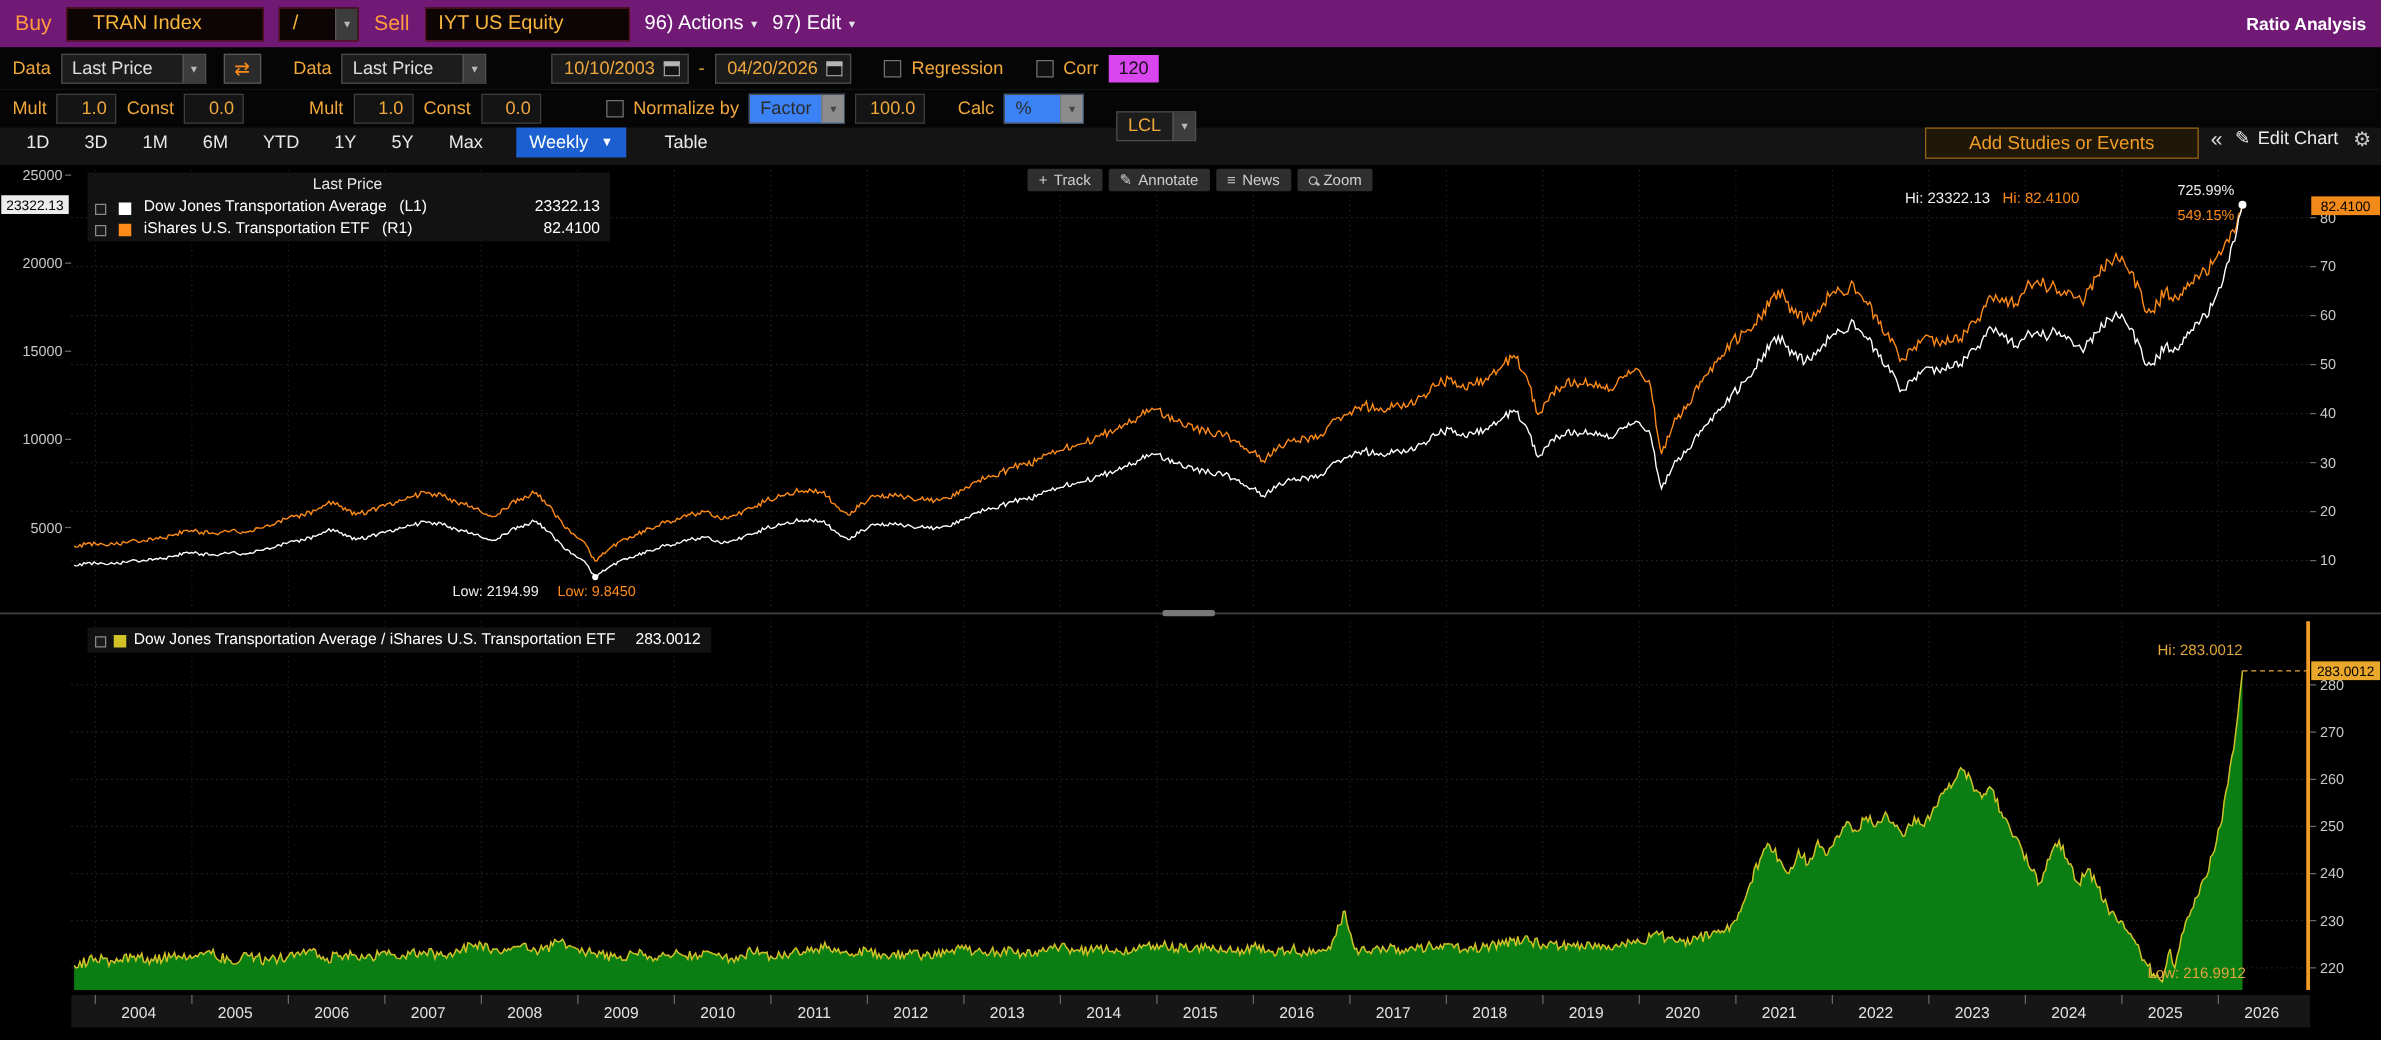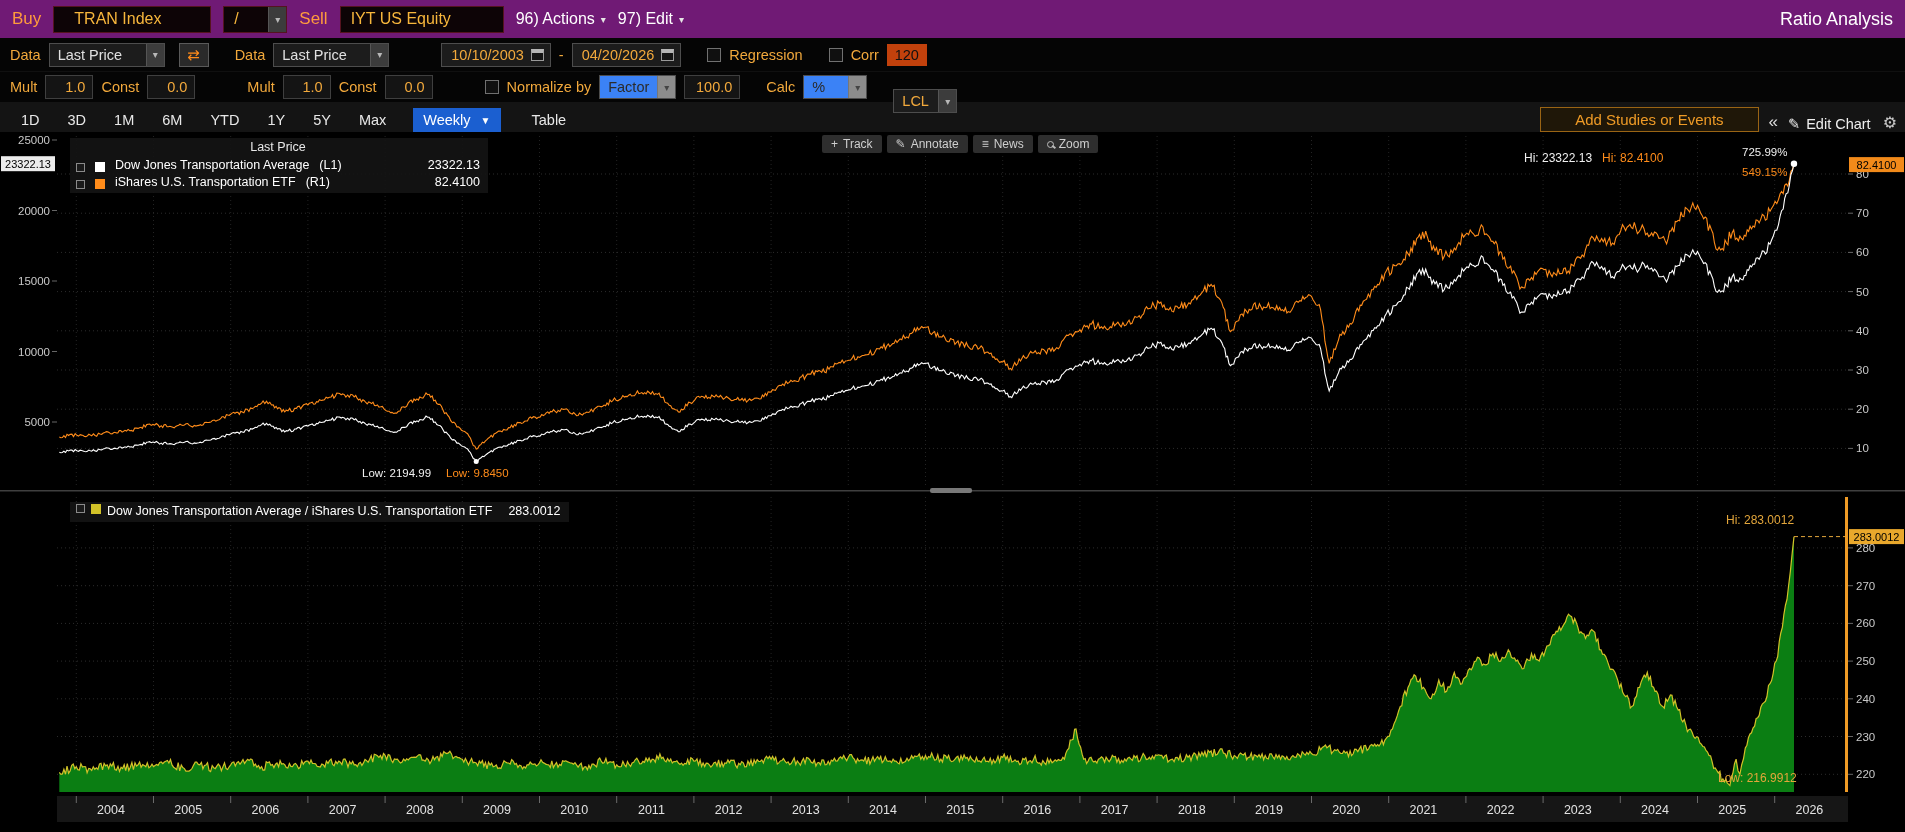--- a/index.html
+++ b/index.html
@@ -14,21 +14,21 @@
             font-size: 16px; height: 27px; display: flex; align-items: center;
             padding: 0 10px; }
   .ticker.buyfield  { width: 158px; padding-left: 20px; }
   .ticker.sellfield { width: 164px; }
   .pair-op { width: 64px; padding: 0 0 0 10px; justify-content: space-between; }
   .dd-btn { width: 18px; height: 100%; background: #3c3c3c; border-left: 1px solid #555;
             color: #b8b8b8; font-size: 10px; display: flex; align-items: center;
             justify-content: center; flex: none; }
   .menu { color: #fff; font-size: 16px; display: flex; align-items: center; gap: 6px; }
   .menu .arr { color: #e6e6e6; font-size: 10px; }
-  .app-title { margin-left: auto; color: #fff; font-size: 18px; font-weight: 400; }
+  .app-title { margin-left: auto; color: #fff; font-size: 14px; font-weight: 700; }
 
   
   .ctlrow { background: #050505; display: flex; align-items: center; gap: 8px;
             padding: 0 10px; font-size: 14.5px; }
   .row2 { height: 34px; border-bottom: 1px solid #101010; }
   .row3 { height: 30px; }
   .lab { color: #f2a93c; }
   .combo { height: 24px; background: #1c1c1c; border: 1px solid #4d4d4d;
            display: flex; align-items: center; color: #e0e0e0; }
   .combo .txt { padding: 0 8px; min-width: 96px; }
@@ -42,26 +42,26 @@
   .datefield { height: 24px; background: #1c1c1c; border: 1px solid #4d4d4d;
                color: #f2a93c; display: flex; align-items: center; gap: 7px;
                padding: 0 6px 0 9px; }
   .cal { width: 13px; height: 12px; border: 1px solid #9a9a9a; border-top: 4px solid #b5b5b5;
          background: #141414; display: inline-block; flex: none; }
   .cb { width: 14px; height: 14px; background: #101010; border: 1px solid #707070;
         display: inline-block; flex: none; }
   .num { height: 24px; background: #141414; border: 1px solid #3f3f3f; color: #f2a93c;
          display: flex; align-items: center; justify-content: flex-end; padding: 0 7px; }
   .num.w48 { width: 48px; } .num.w56 { width: 56px; }
-  .gray-box { height: 22px; width: 40px; background: #c2410c; color: #111;
+  .gray-box { height: 22px; width: 40px; background: #d946ef; color: #111;
               display: flex; align-items: center; justify-content: center; }
   .ml18 { margin-left: 18px; } .ml26 { margin-left: 44px; }
 
   
-  .tabrow { height: 30px; background: #141414; display: flex; align-items: flex-end;
+  .tabrow { height: 30px; background: #141414; display: flex; align-items: flex-start;
             gap: 2px; padding: 0 8px; font-size: 14.5px; color: #e8e8e8; }
   .tab { padding: 4px 13px; }
   .period { background: #1b5fd0; color: #fff; display: flex; align-items: center;
             gap: 10px; padding: 4px 10px; margin-left: 12px; }
   .period .arr { font-size: 10px; }
   .tab.table { margin-left: 16px; }
   .studies { margin-left: auto; border: 1px solid #9a6414; background: #1f1708;
              color: #ef9b26; font-size: 15px; padding: 3px 34px; }
   .collapse { color: #ddd; font-size: 17px; margin: 0 8px; }
   .editchart { color: #eee; display: flex; gap: 6px; align-items: center; }
@@ -72,21 +72,21 @@
   svg { display: block; }
   .legend { position: absolute; background: rgba(20,20,20,.9); padding: 2px 8px 4px 6px;
             font-size: 12.5px; }
   .legend-top { left: 70px; top: 6px; width: 418px; }
   .legend-title { text-align: center; color: #e8e8e8; margin-bottom: 1px; }
   .lrow { display: flex; align-items: flex-end; gap: 10px; height: 17px; }
   .lrow.r1 { color: #fff; } .lrow.r2 { color: #ffffff; }
   .lcb { width: 9px; height: 9px; border: 1px solid #8a8a8a; background: #1a1a1a; flex: none; }
   .swatch { width: 10px; height: 10px; flex: none; }
   .lval { margin-left: auto; }
-  .legend-bottom { left: 70px; top: 370px; display: flex; align-items: flex-start;
+  .legend-bottom { left: 70px; top: 370px; display: flex; align-items: flex-end;
                    gap: 6px; color: #fff; }
   .legend-bottom .lval { margin-left: 10px; }
   .chart-tools { position: absolute; left: 822px; top: 3px; display: flex; gap: 5px; }
   .ctool { background: #2e2e2e; color: #cfcfcf; font-size: 12px; padding: 2px 9px;
            display: flex; align-items: center; gap: 5px; border-radius: 2px; }
   .ctool .ic { color: #cfcfcf; }
   .mag { width: 7px; height: 7px; border: 1.5px solid #bbb; border-radius: 50%;
          position: relative; display: inline-block; }
   .mag::after { content: ""; position: absolute; width: 4px; height: 1.5px;
                 background: #bbb; right: -3.5px; bottom: -1px; transform: rotate(38deg); }

